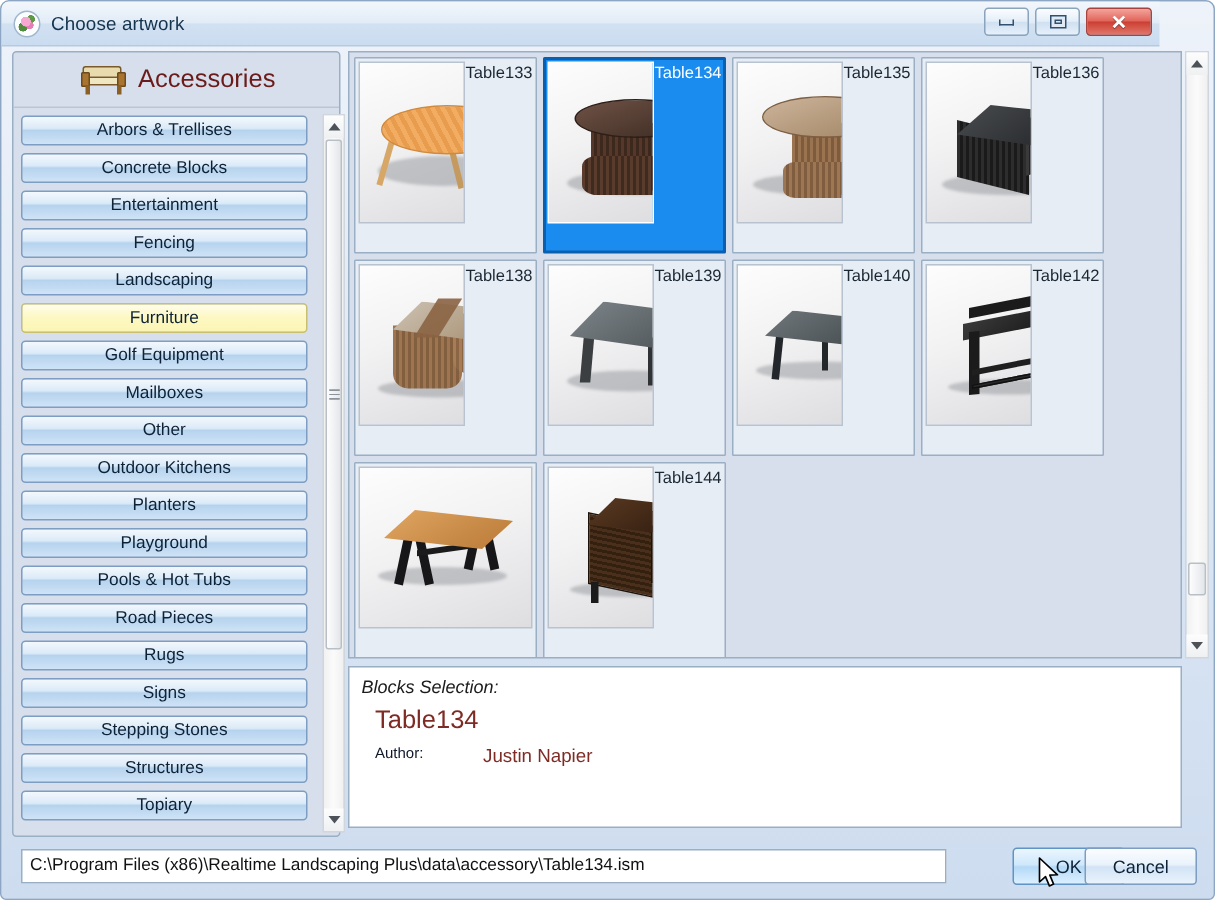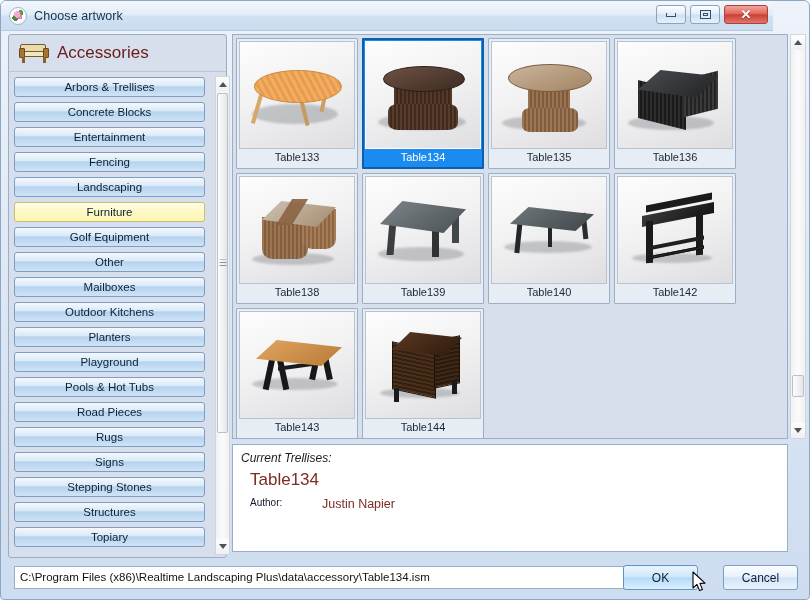--- a/index.html
+++ b/index.html
@@ -72,20 +72,21 @@
     width: 219px; height: 524px;
     background: #d6dfeb;
     border: 1px solid #9aaec4;
     border-radius: 3px;
   }
   .cat-header {
     position: absolute; left: 0; top: 0;
     width: 100%; height: 37px;
     display: flex; align-items: center;
     border-bottom: 1px solid #b9c6d6;
+    padding-left: 35px;
   }
   .sofa-icon {
     position: relative; width: 30px; height: 20px;
     margin-left: 10px; margin-right: 8px; flex: none;
   }
   .sofa-icon .back { position:absolute; left:1px; top:1px; width:26px; height:9px; background:#e8dcae; border:1px solid #7a5a2a; border-radius:2px;}
   .sofa-icon .seat { position:absolute; left:3px; top:8px; width:24px; height:6px; background:#efe6c2; border:1px solid #7a5a2a;}
   .sofa-icon .armL { position:absolute; left:0px; top:5px; width:6px; height:10px; background:#a9742f; border:1px solid #6b4a1d; border-radius:1px;}
   .sofa-icon .armR { position:absolute; left:24px; top:5px; width:6px; height:10px; background:#a9742f; border:1px solid #6b4a1d; border-radius:1px;}
   .sofa-icon .legL { position:absolute; left:3px; top:14px; width:3px; height:6px; background:#8c5f24;}
@@ -154,21 +155,21 @@
     display: grid;
     grid-template-columns: repeat(4, 122px);
     grid-auto-rows: 131px;
     gap: 4px 4px;
   }
   .cell {
     width: 122px; height: 131px;
     border: 1px solid #9aaec4;
     background: #e7edf5;
     padding: 2px;
-    display: flex; flex-direction: column;
+    display: flex; flex-direction: row;
     border-radius: 1px;
   }
   .cell.selected {
     background: #1a8cf0;
     border: 2px solid #0a5fae;
     padding: 1px;
   }
   .thumb {
     width: 100%; height: 108px;
     background: linear-gradient(160deg, #fdfdfd 0%, #f2f2f3 45%, #dedee1 100%);
@@ -206,21 +207,21 @@
     font-size: 11.5px; color: #111; line-height: 21px; padding-left: 5px;
     white-space: nowrap; overflow: hidden;
   }
   .btn {
     position: absolute; top: 564px; height: 25px;
     border: 1px solid #7d9ec2; border-radius: 3px;
     background: linear-gradient(180deg, #fbfdff 0%, #e9f2fb 45%, #d2e3f5 52%, #eaf3fc 100%);
     font-family: "Liberation Sans", sans-serif;
     font-size: 12px; color: #0d2236;
   }
-  #ok-button { left: 622px; width: 75px;
+  #ok-button { left: 674px; width: 75px;
     background: linear-gradient(180deg, #eaf6ff 0%, #cfe8fb 45%, #b4d9f6 52%, #dcf0ff 100%);
     border-color: #5f94c4; }
   #cancel-button { left: 722px; width: 75px; }
 
   .cursor { position:absolute; left: 691px; top: 570px; width: 16px; height: 23px; pointer-events:none; }
 </style>
 </head>
 <body>
 
 <div class="window">
@@ -256,22 +257,22 @@
 
     <div class="cat-list-wrap">
       <div class="cat-list" id="cat-list">
           <button class="cat-btn">Arbors &amp; Trellises</button>
           <button class="cat-btn">Concrete Blocks</button>
           <button class="cat-btn">Entertainment</button>
           <button class="cat-btn">Fencing</button>
           <button class="cat-btn">Landscaping</button>
           <button class="cat-btn selected">Furniture</button>
           <button class="cat-btn">Golf Equipment</button>
+          <button class="cat-btn">Mailboxes</button>
           <button class="cat-btn">Other</button>
-          <button class="cat-btn">Mailboxes</button>
           <button class="cat-btn">Outdoor Kitchens</button>
           <button class="cat-btn">Planters</button>
           <button class="cat-btn">Playground</button>
           <button class="cat-btn">Pools &amp; Hot Tubs</button>
           <button class="cat-btn">Road Pieces</button>
           <button class="cat-btn">Rugs</button>
           <button class="cat-btn">Signs</button>
           <button class="cat-btn">Stepping Stones</button>
           <button class="cat-btn">Structures</button>
           <button class="cat-btn">Topiary</button>
@@ -393,21 +394,20 @@
             <div class="art">
               <div class="shadow" style="left: 12px; top: 66px; width: 86px; height: 12px;"></div>
               <div style="position: absolute; left: 26px; top: 46px; width: 6px; height: 32px; background: rgb(23, 23, 26); transform: rotate(12deg);"></div>
               <div style="position: absolute; left: 40px; top: 46px; width: 6px; height: 32px; background: rgb(23, 23, 26); transform: rotate(-12deg);"></div>
               <div style="position: absolute; left: 72px; top: 40px; width: 6px; height: 28px; background: rgb(23, 23, 26); transform: rotate(12deg);"></div>
               <div style="position: absolute; left: 84px; top: 40px; width: 6px; height: 28px; background: rgb(23, 23, 26); transform: rotate(-12deg);"></div>
               <div style="position: absolute; left: 38px; top: 52px; width: 40px; height: 4px; background: rgb(27, 27, 27); transform: skewY(-8deg);"></div>
               <div style="position: absolute; left: 16px; top: 28px; width: 86px; height: 26px; background: linear-gradient(150deg, rgb(224, 166, 98), rgb(185, 122, 54)); clip-path: polygon(24% 0px, 100% 28%, 76% 100%, 0px 72%);"></div>
             </div>
           </div>
-          <div class="cap">Table143</div>
         </div>
         <div class="cell">
           <div class="thumb">
             <div class="art">
               <div class="shadow" style="left: 14px; top: 76px; width: 80px; height: 10px;"></div>
               <div style="position: absolute; left: 26px; top: 34px; width: 44px; height: 48px; background: repeating-linear-gradient(rgb(74, 47, 29) 0px, rgb(74, 47, 29) 2px, rgb(51, 32, 15) 2px, rgb(51, 32, 15) 4px); border: 1px solid rgb(29, 18, 8); transform: skewY(12deg);"></div>
               <div style="position: absolute; left: 68px; top: 26px; width: 26px; height: 48px; background: repeating-linear-gradient(rgb(61, 39, 23) 0px, rgb(61, 39, 23) 2px, rgb(42, 26, 13) 2px, rgb(42, 26, 13) 4px); border: 1px solid rgb(29, 18, 8); transform: skewY(-12deg);"></div>
               <div style="position: absolute; left: 26px; top: 20px; width: 70px; height: 24px; background: linear-gradient(150deg, rgb(91, 58, 34), rgb(44, 26, 13)); clip-path: polygon(26% 0px, 100% 24%, 74% 100%, 0px 74%);"></div>
               <div style="position: absolute; left: 28px; top: 76px; width: 5px; height: 14px; background: rgb(27, 27, 27);"></div>
               <div style="position: absolute; left: 86px; top: 68px; width: 5px; height: 14px; background: rgb(27, 27, 27);"></div>
@@ -422,21 +422,21 @@
     <div class="arrow up">
         <span class="tri-up"></span>
       </div>
     <div class="vthumb" style="top:340px; height:22px;"></div>
     <div class="arrow down">
         <span class="tri-dn"></span>
       </div>
   </div>
 
   <div class="infopanel">
-    <div class="info-cur">Current Trellises:</div>
+    <div class="info-cur">Blocks Selection:</div>
     <div class="info-name">Table134</div>
     <div class="info-author-lbl">Author:</div>
     <div class="info-author-val">Justin Napier</div>
   </div>
 
   <div class="pathbox">C:\Program Files (x86)\Realtime Landscaping Plus\data\accessory\Table134.ism</div>
   <button class="btn" id="ok-button">OK</button>
   <button class="btn" id="cancel-button">Cancel</button>
 
   <svg class="cursor" viewBox="0 0 16 23">

